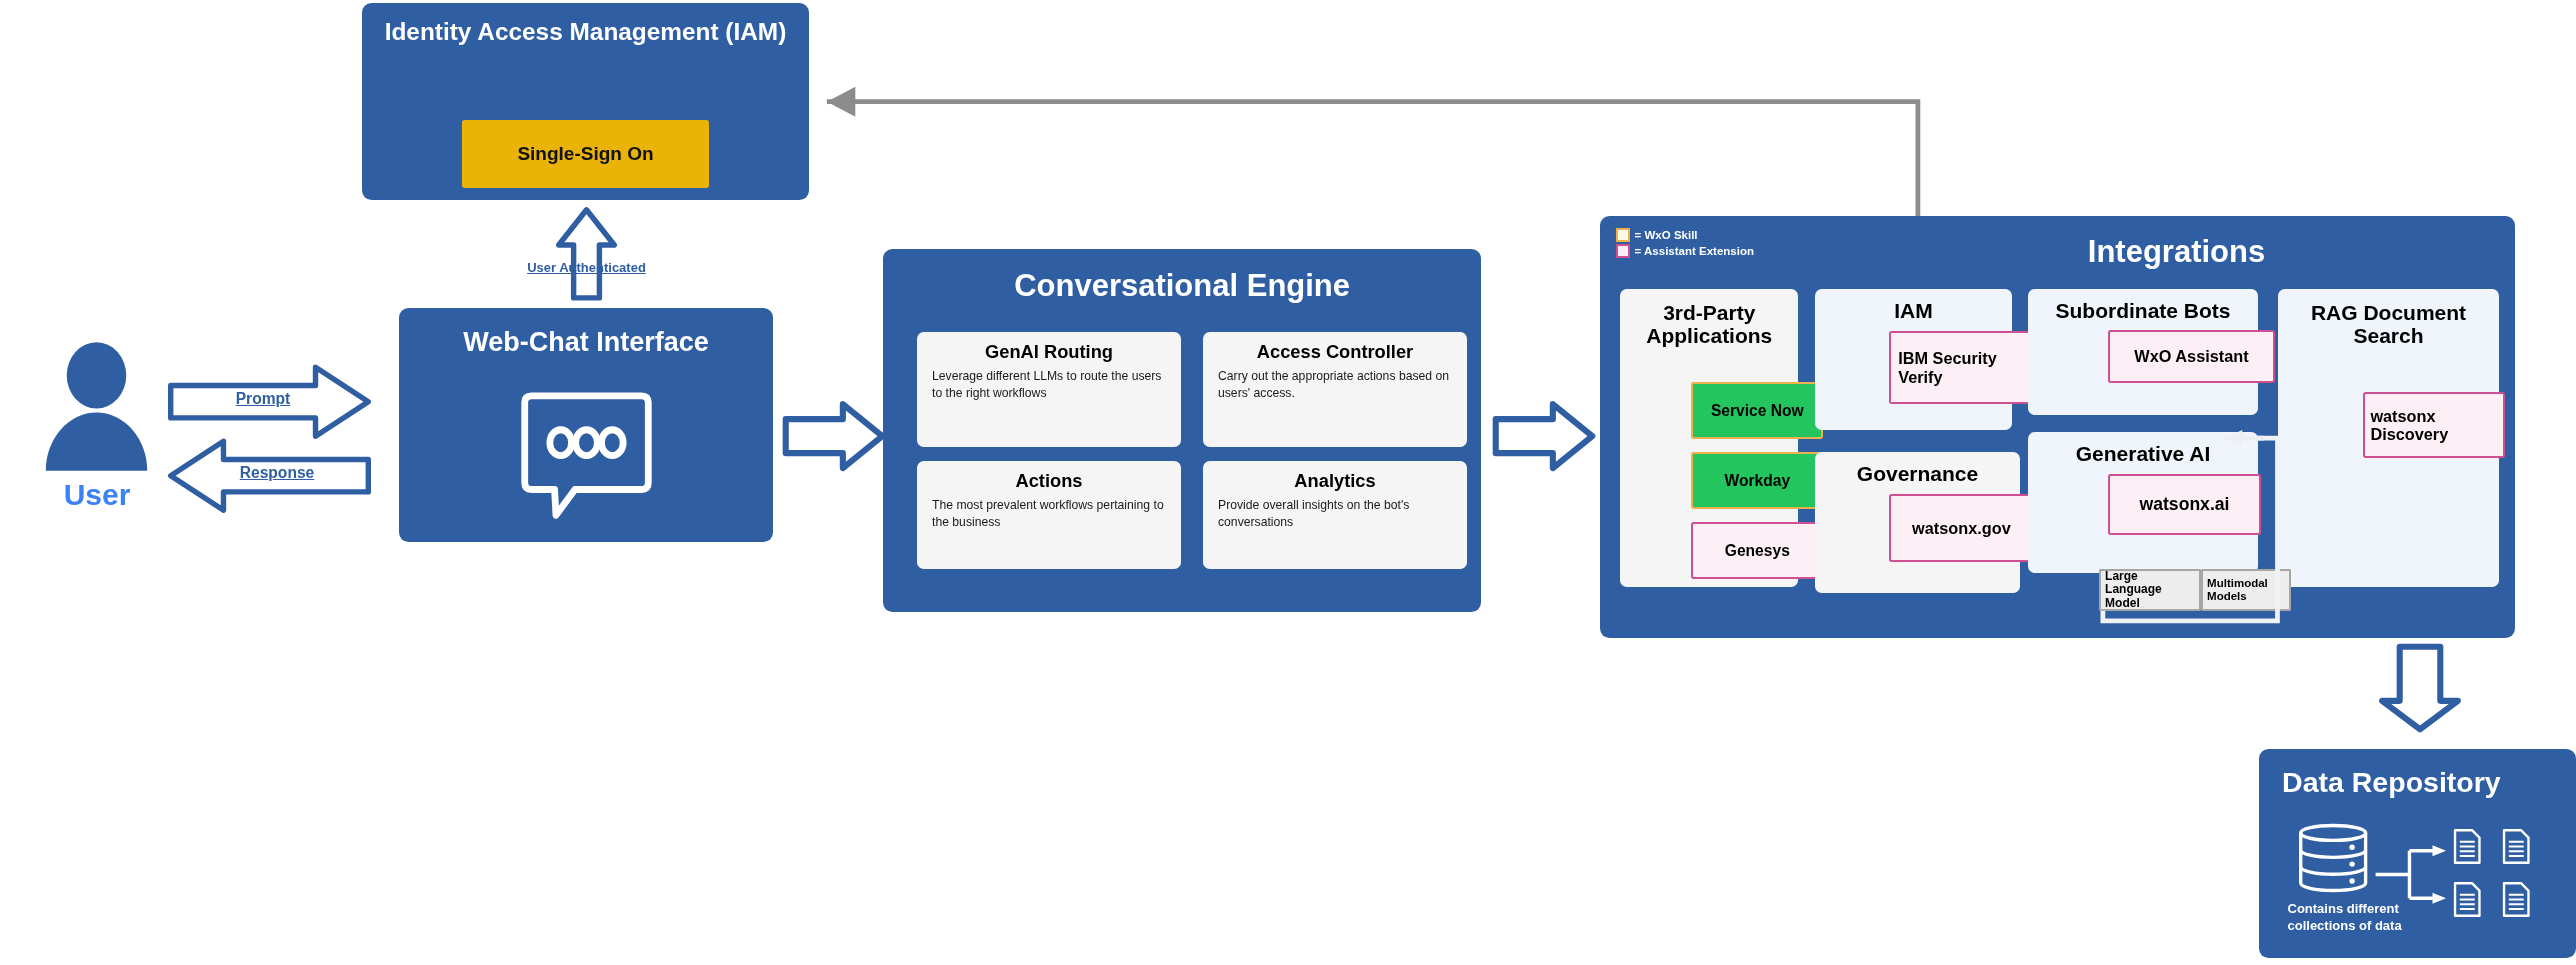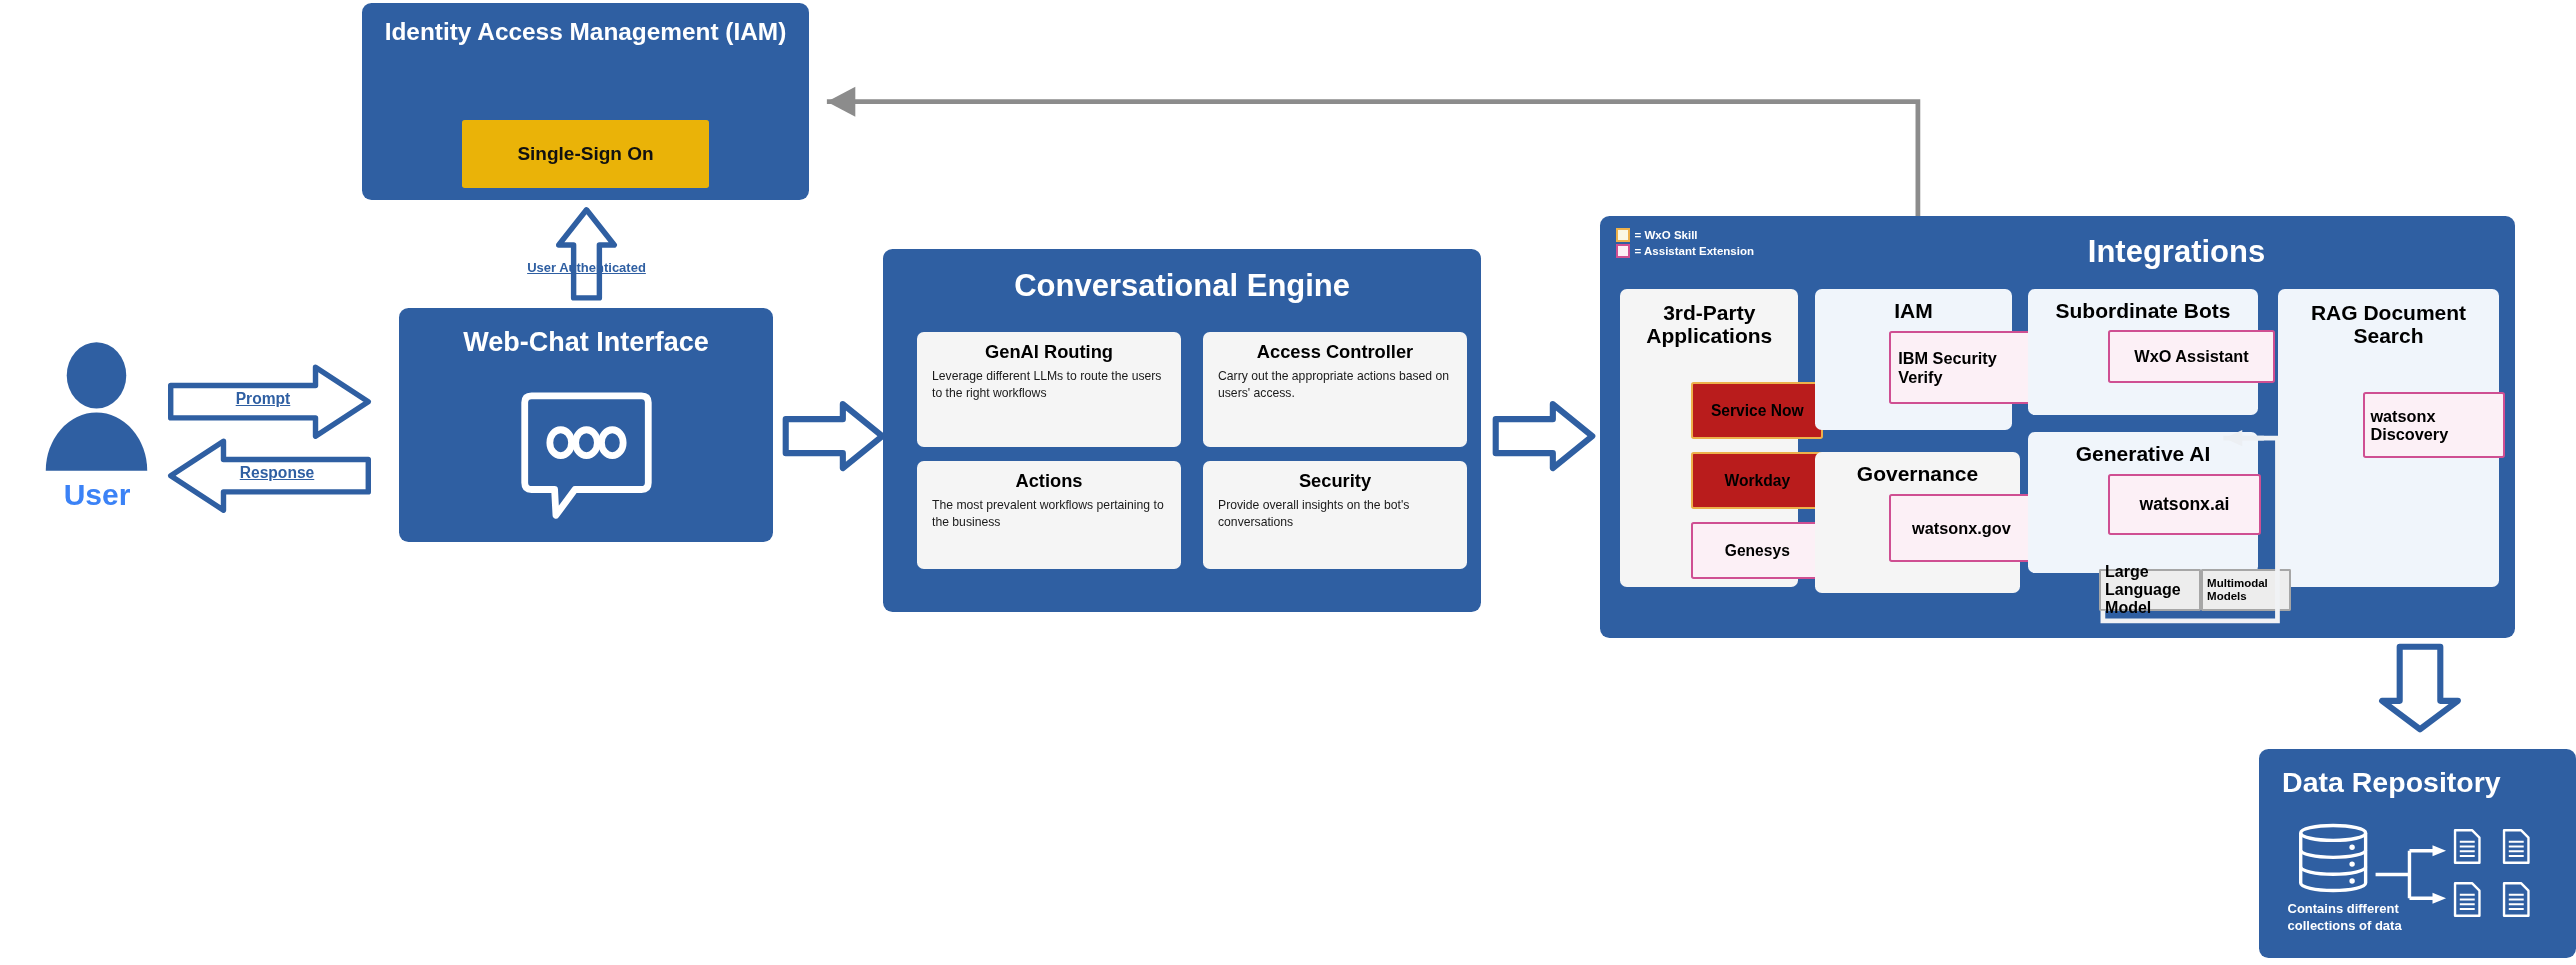--- a/index.html
+++ b/index.html
@@ -61,21 +61,21 @@
     display: flex;
     align-items: center;
     justify-content: center;
     text-align: left;
     font-weight: bold;
     color: #000;
     line-height: 1.12;
     margin-left: 48px;
   }
   .chip-skill {
-    background: #b91c1c;
+    background: #22c55e;
     border: 2px solid #edb14b;
     border-radius: 2.7px;
   }
   .chip-ext {
     background: #fcf0f6;
     border: 2px solid #cf4f92;
     border-radius: 2.7px;
   }
   .chip-gray {
     background: #ededed;
@@ -178,21 +178,21 @@
       <div class="card-title" style="font-size:18.3px;">Access Controller</div>
       <div class="card-body" style="font-size:12.2px; margin-top:6.8px;">Carry out the appropriate actions based on users' access.</div>
     </div>
 
     <div class="abs wcard" style="left:34px; top:212px; width:264px; height:108px; padding:9.5px 15px;">
       <div class="card-title" style="font-size:18.3px;">Actions</div>
       <div class="card-body" style="font-size:12.2px; margin-top:6.8px;">The most prevalent workflows pertaining to the business</div>
     </div>
 
     <div class="abs wcard" style="left:320px; top:212px; width:264px; height:108px; padding:9.5px 15px;">
-      <div class="card-title" style="font-size:18.3px;">Security</div>
+      <div class="card-title" style="font-size:18.3px;">Analytics</div>
       <div class="card-body" style="font-size:12.2px; margin-top:6.8px;">Provide overall insights on the bot's conversations</div>
     </div>
   </div>
 
   <svg class="abs" style="left:1493px; top:400px; width:102px; height:75px;" viewBox="0 0 150 110" width="102" height="75">
     <path d="M 4 28 L 88 28 L 88 6 L 146 53 L 88 100 L 88 78 L 4 78 Z" fill="#ffffff" stroke="#2f5fa2" stroke-width="9" stroke-linejoin="round"></path>
   </svg>
 
   <div class="abs blue-panel" style="left:1600px; top:216px; width:915px; height:422px;">
 
@@ -235,21 +235,21 @@
       <div class="card-title" style="font-size:21px;">Generative AI</div>
       <div class="chip chip-ext abs" style="left:32px; top:42px; width:153px; height:61px; font-size:17.6px;">watsonx.ai</div>
     </div>
 
     <div class="abs wcard-bluish" style="left:678px; top:73px; width:221px; height:298px; padding:12.2px 13.6px;">
       <div class="card-title" style="font-size:21px;">RAG Document Search</div>
       <div class="chip chip-ext abs" style="left:37px; top:103px; width:142px; height:66px; font-size:16.3px; padding:0 5.4px;">watsonx Discovery</div>
     </div>
   </div>
 
-  <div class="chip chip-gray abs" style="left:2051px; top:569px; width:102px; height:42px; font-size:16px; padding:0 4.1px;">Large Language Model</div>
+  <div class="chip chip-gray abs" style="left:2051px; top:569px; width:102px; height:42px; font-size:12px; padding:0 4.1px;">Large Language Model</div>
   <div class="chip chip-gray abs" style="left:2153px; top:569px; width:90px; height:42px; font-size:11.5px; padding:0 4.1px;">Multimodal Models</div>
 
   <svg class="abs" style="left:2088px; top:427px; width:203px; height:197px;" viewBox="0 0 300 290" width="203" height="197">
     <path d="M 22 271 L 22 286 L 280 286 L 280 16 L 225 16" stroke="#f0f2f5" stroke-width="7" fill="none"></path>
     <path d="M 260 16 L 200 16" stroke="#eceff3" stroke-width="7" fill="none"></path>
     <polygon points="202,16 228,4 228,28" fill="#eceff3"></polygon>
   </svg>
 
   <svg class="abs" style="left:2376px; top:644px; width:88px; height:88px;" viewBox="0 0 130 130" width="88" height="88">
     <path d="M 35 4 L 95 4 L 95 84 L 121 84 L 65 126 L 9 84 L 35 84 Z" fill="#ffffff" stroke="#2f5fa2" stroke-width="9" stroke-linejoin="round"></path>

